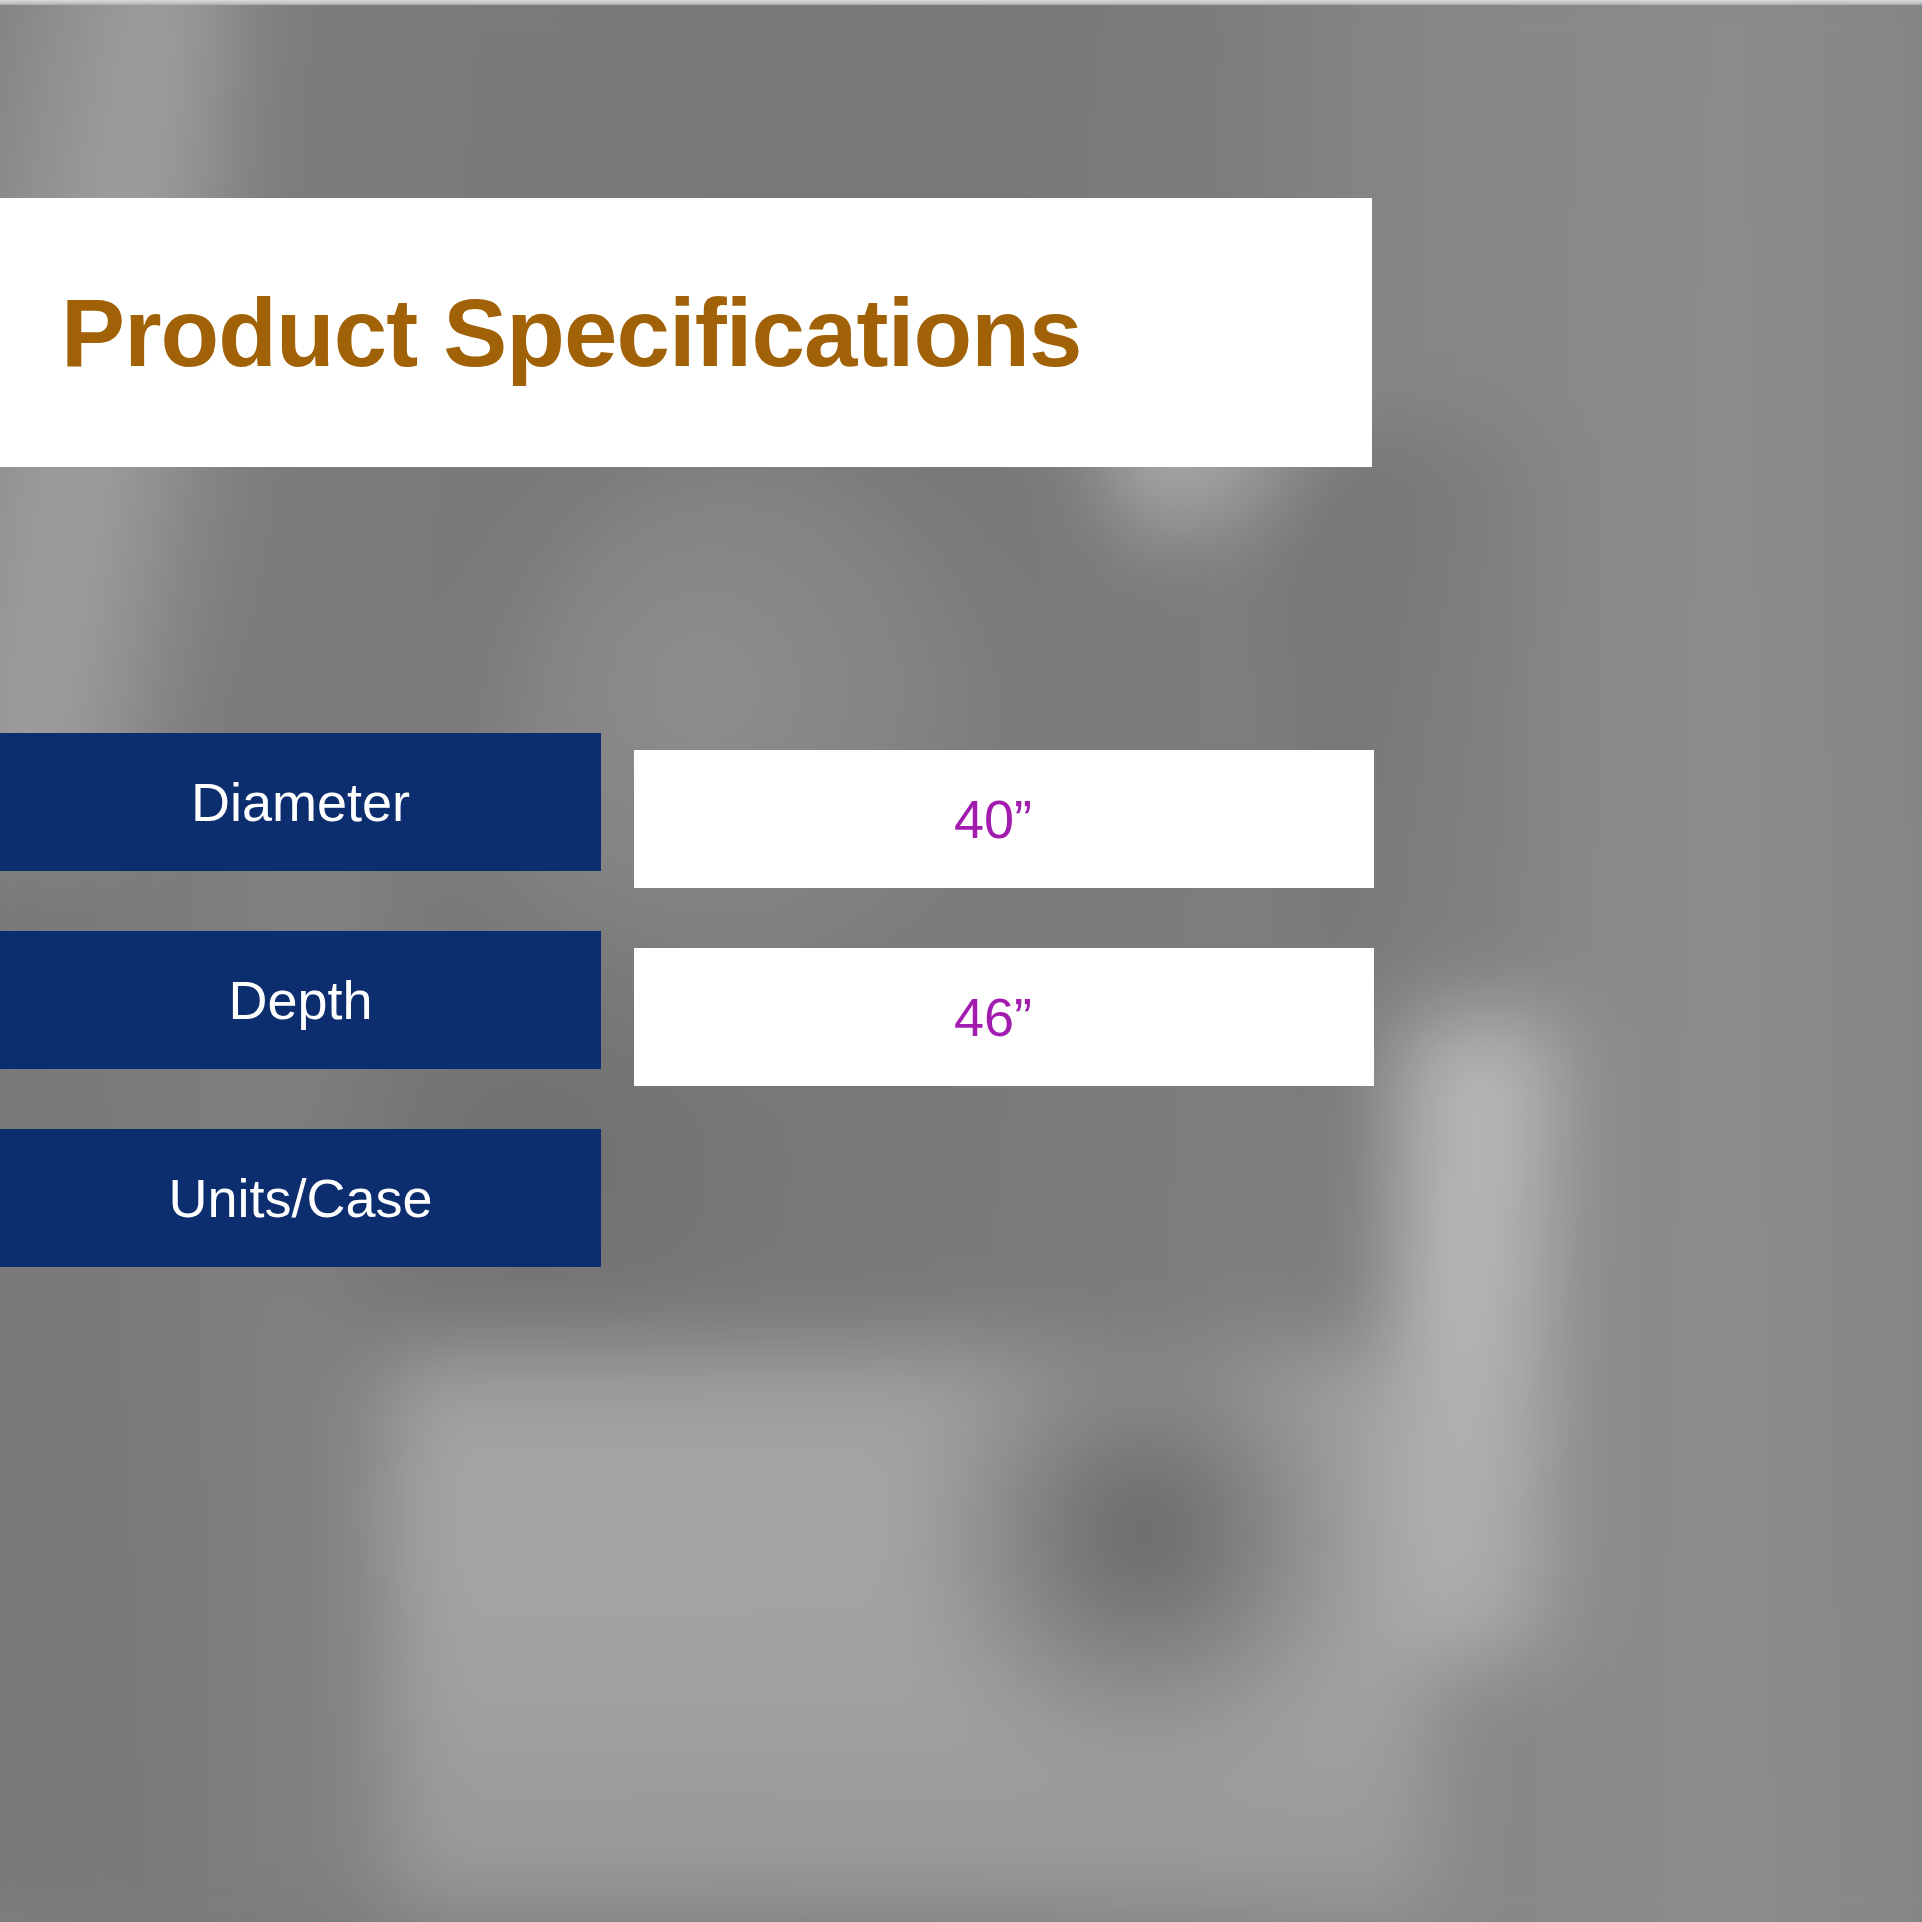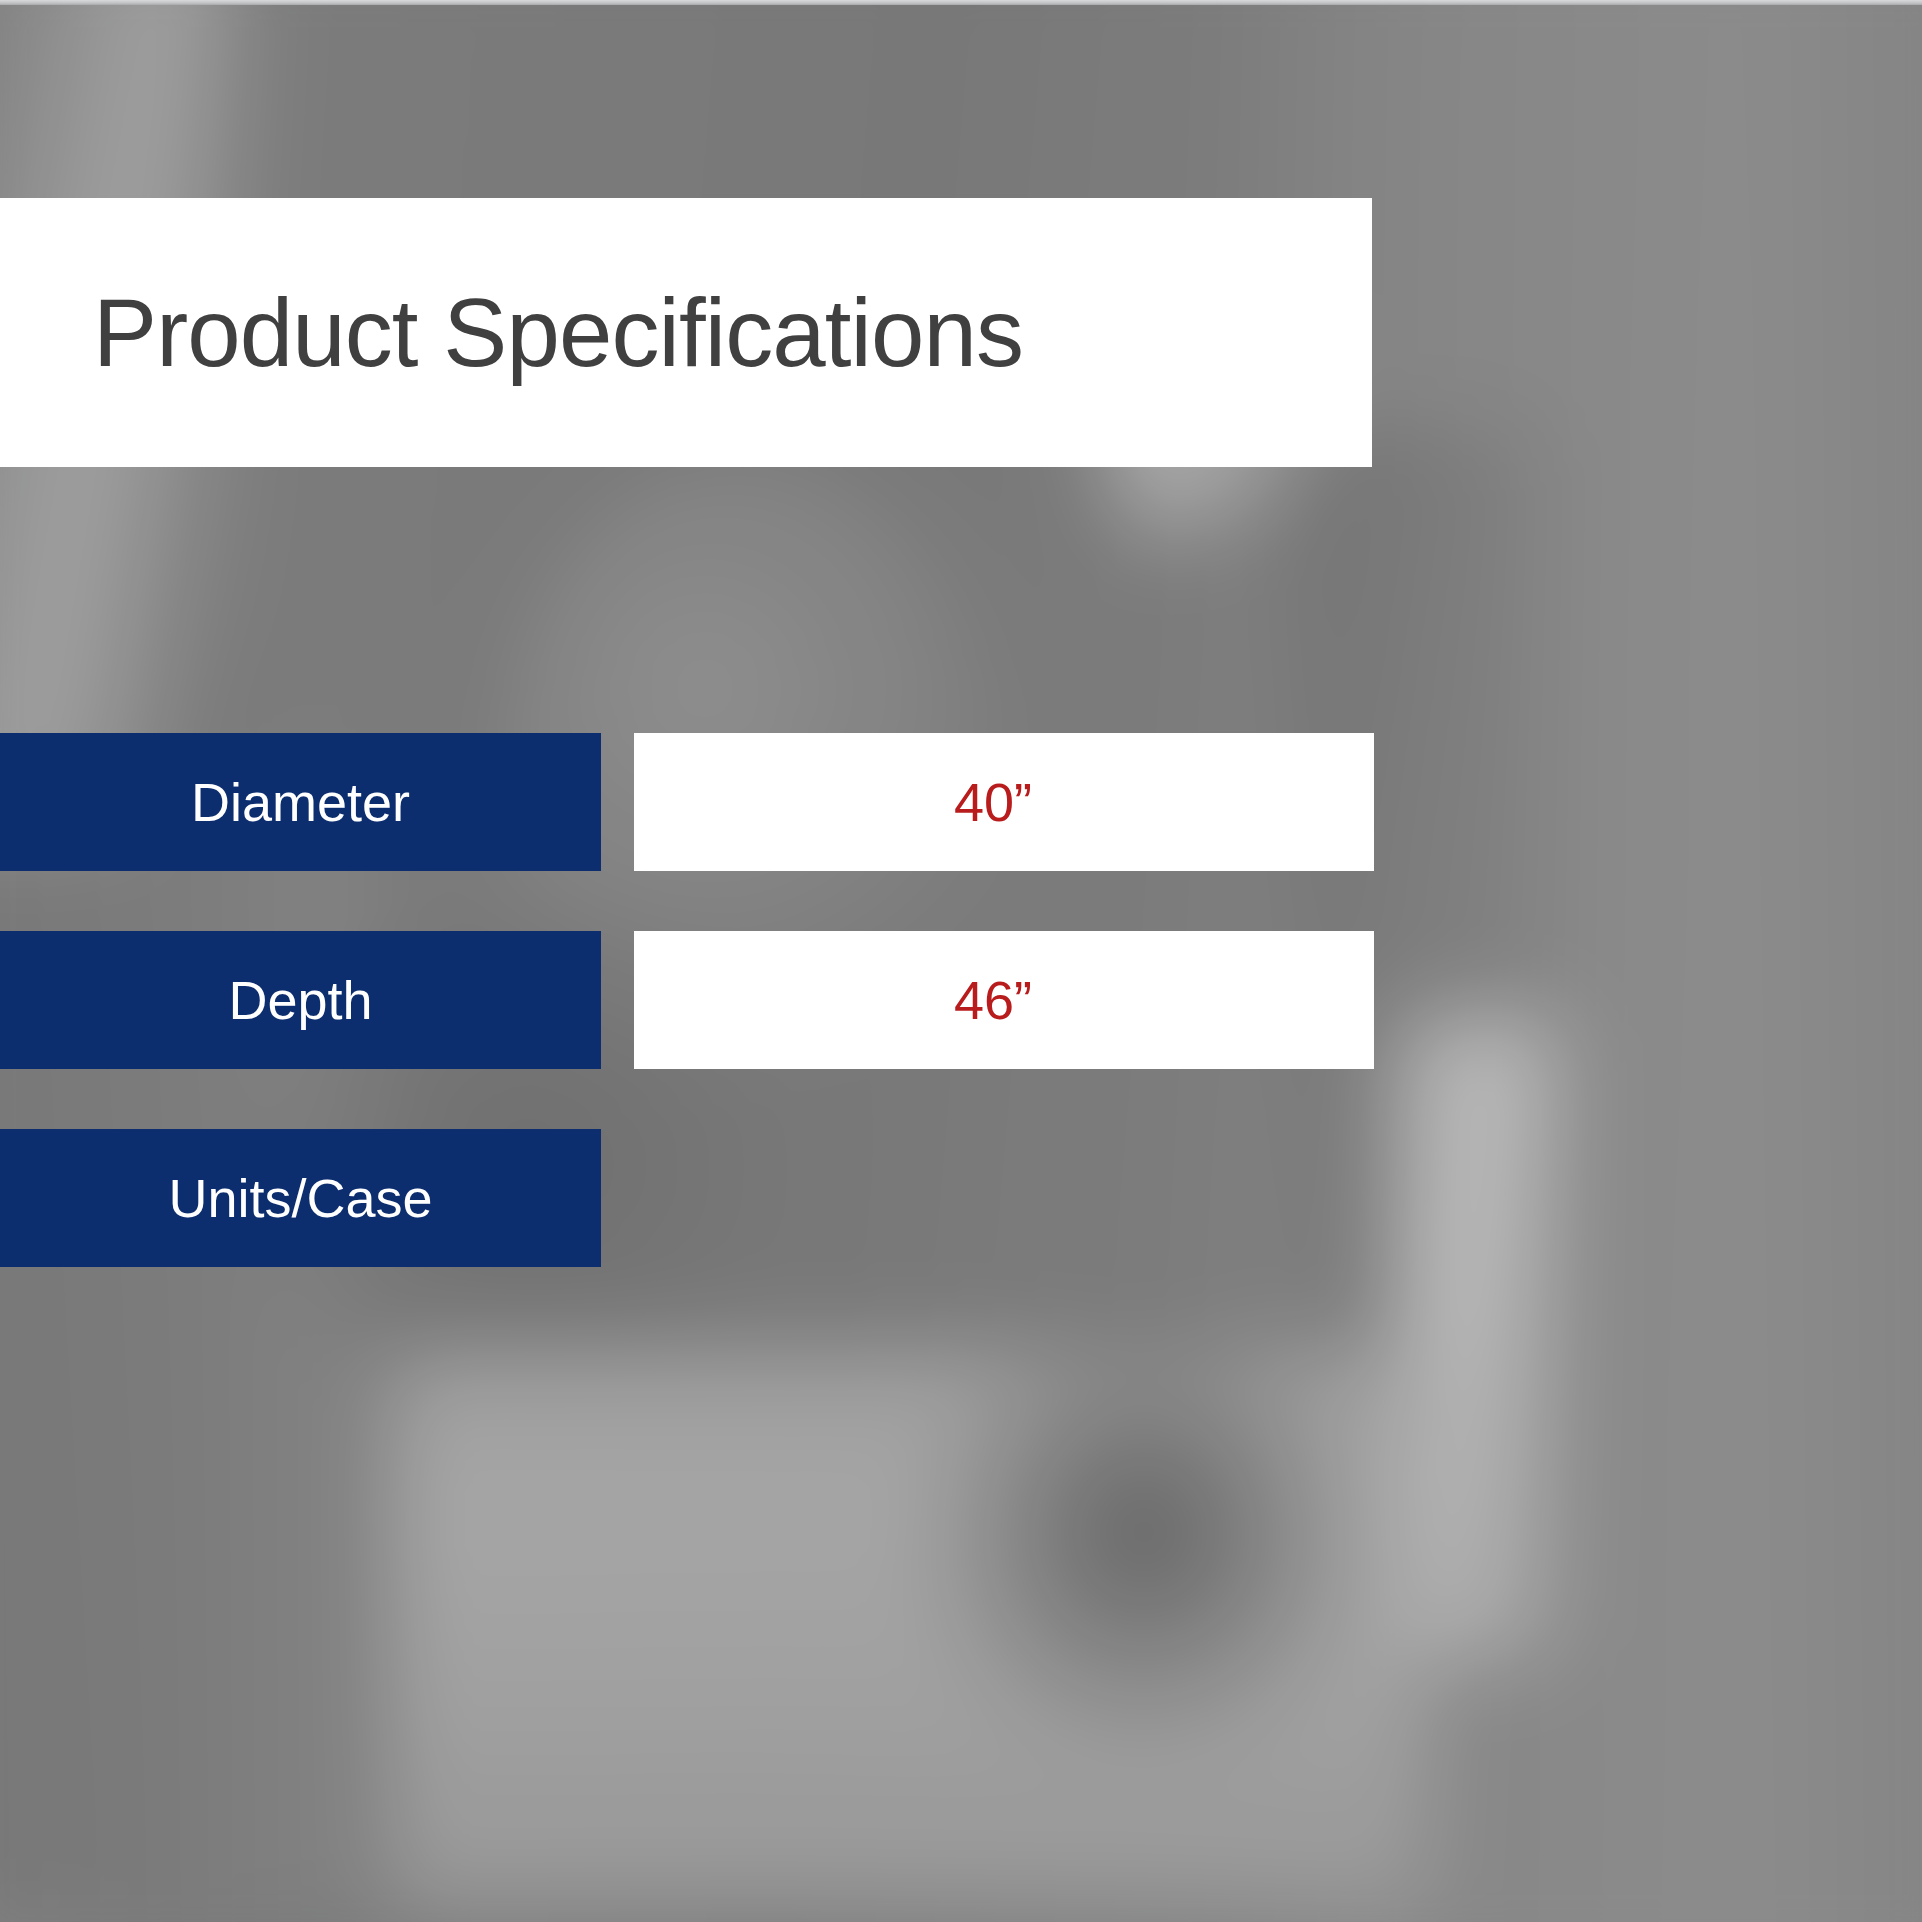--- a/index.html
+++ b/index.html
@@ -156,25 +156,25 @@
     left: 0;
     top: 198px;
     width: 1372px;
     height: 269px;
     background: #ffffff;
     display: flex;
     align-items: center;
   }
   .title-text {
     margin: 0;
-    padding-left: 93px;
+    padding-left: 61px;
     font-size: 96px;
-    font-weight: 400;
+    font-weight: 700;
     letter-spacing: -0.9px;
-    color: #404040;
+    color: #a16207;
     line-height: 1;
     white-space: nowrap;
   }
 
   
   .spec-table {
     position: absolute;
     left: 0;
     top: 733px;
     width: 1374px;
@@ -197,28 +197,28 @@
     align-items: center;
     justify-content: center;
     color: #ffffff;
     font-size: 54px;
     font-weight: 400;
     letter-spacing: 0px;
   }
   .spec-value {
     position: absolute;
     left: 634px;
-    top: 0;
+    top: 17px;
     width: 740px;
     height: 138px;
     background: #ffffff;
     display: flex;
     align-items: center;
     justify-content: center;
-    color: #b91c1c;
+    color: #a21caf;
     font-size: 54px;
     font-weight: 400;
   }
   .spec-value span { transform: translateX(-11px); }
 </style>
 </head>
 <body>
 
 <div class="canvas">
 

